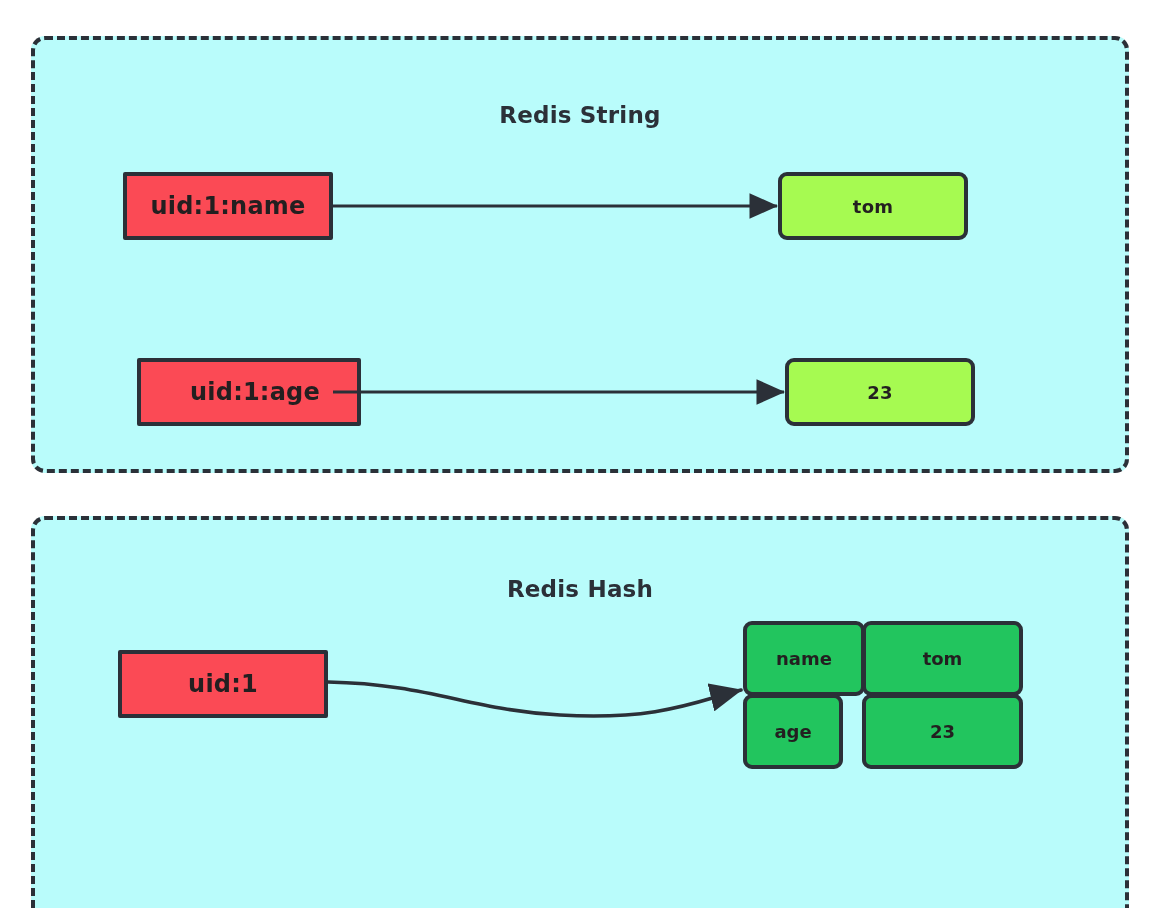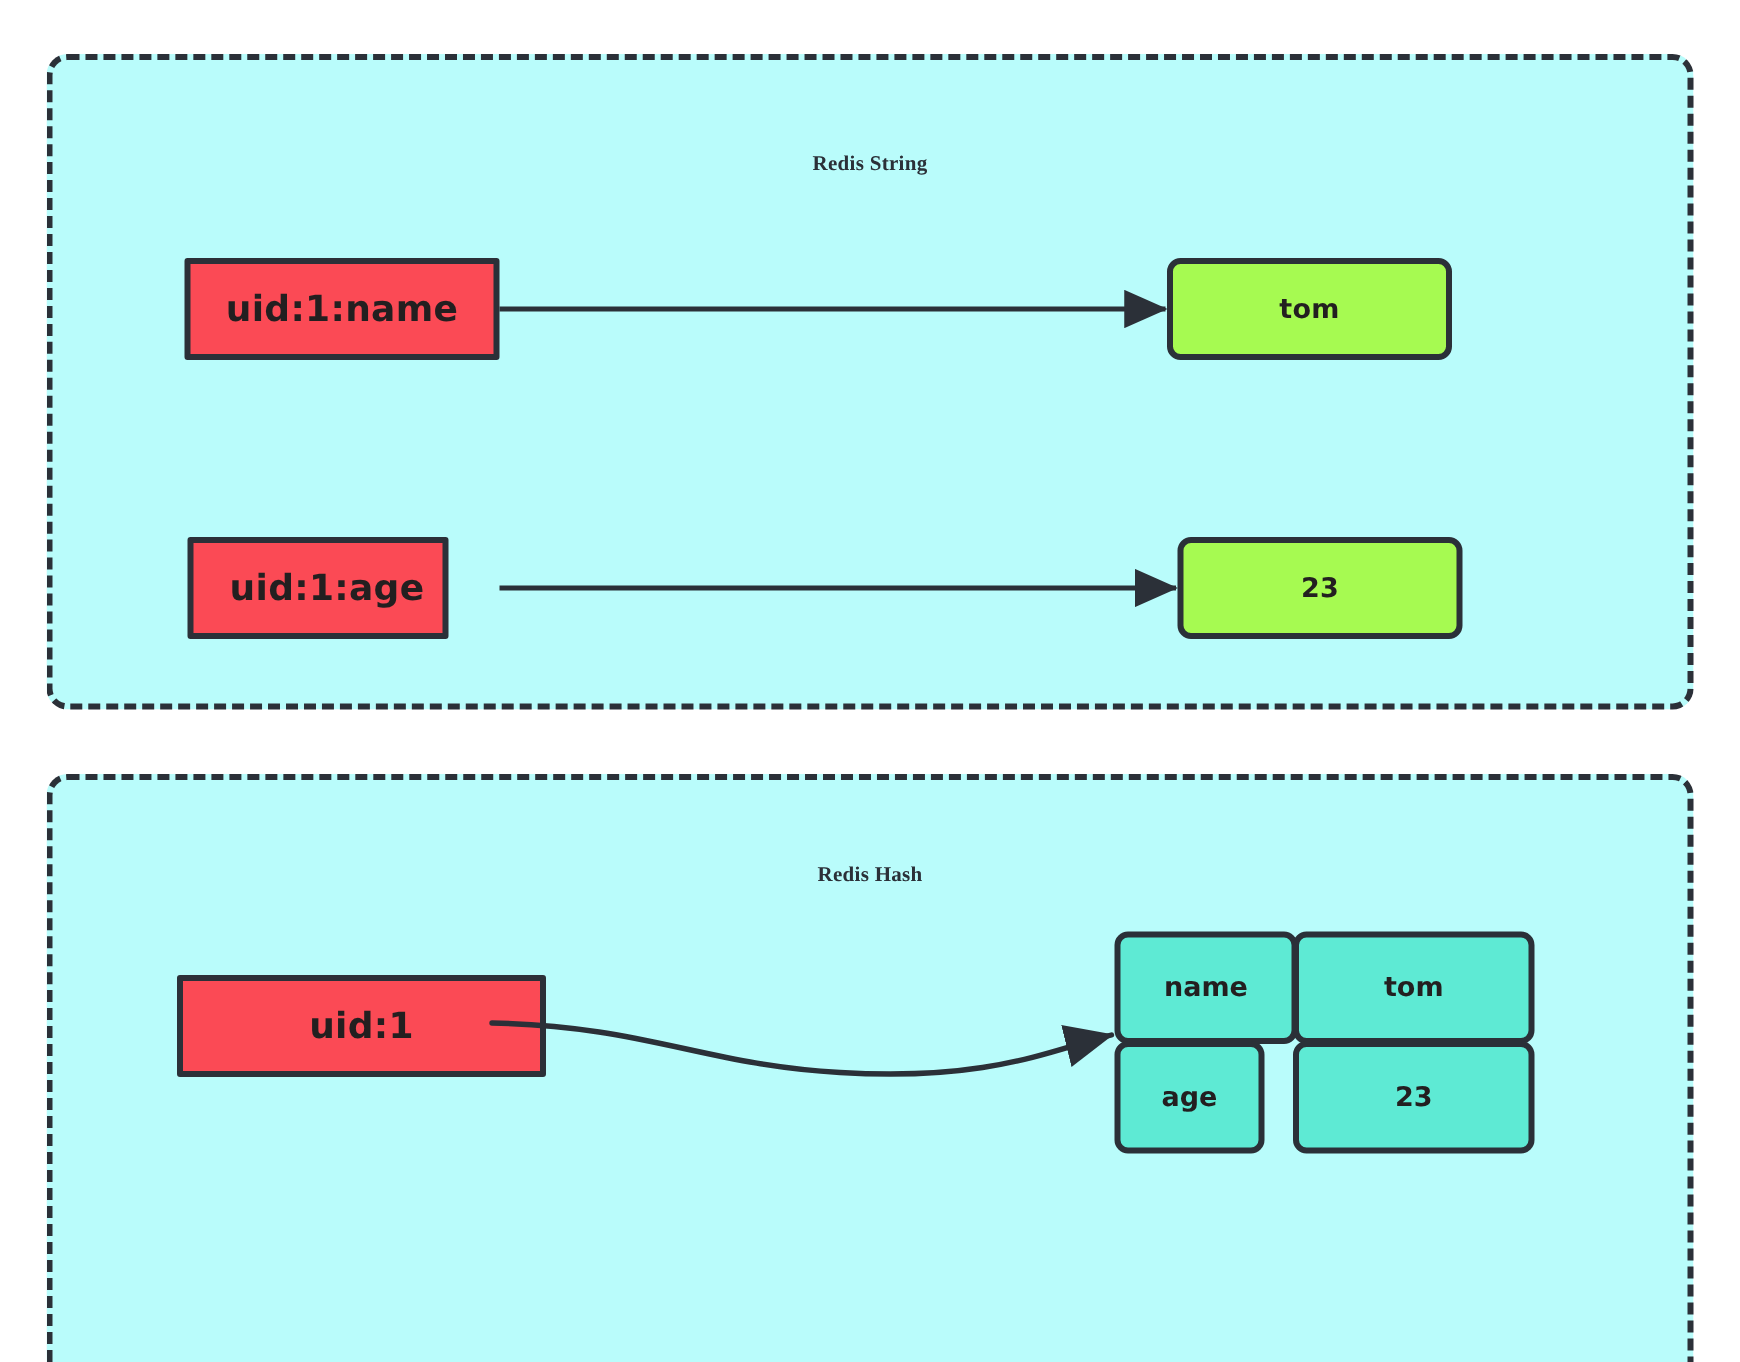--- a/index.html
+++ b/index.html
@@ -42,25 +42,24 @@
     top: 516px;
     width: 1098px;
     height: 450px;
   }
 
   .panel-title {
     position: absolute;
     left: 0;
     width: 100%;
     text-align: center;
-    font-size: 14px;
+    font-size: 23px;
     font-weight: bold;
     color: #2b3038;
     letter-spacing: 0.2px;
-    font-family: Liberation Serif, serif;
   }
   #panel-string .panel-title { top: 62px; }
   #panel-hash   .panel-title { top: 56px; }
 
   
   .key-box {
     position: absolute;
     background: #fb4a55;
     border: 4px solid #2b3038;
     border-radius: 2px;
@@ -86,21 +85,21 @@
     justify-content: center;
     font-size: 18px;
     font-weight: bold;
     color: #231f20;
     letter-spacing: 0.2px;
   }
 
   
   .hash-cell {
     position: absolute;
-    background: #5eead4;
+    background: #22c55e;
     border: 4px solid #2b3038;
     border-radius: 9px;
     box-sizing: border-box;
     display: flex;
     align-items: center;
     justify-content: center;
     font-size: 18px;
     font-weight: bold;
     color: #231f20;
   }
@@ -120,31 +119,31 @@
 <body>
 
 <div id="stage">
 
   <div class="panel" id="panel-string">
     <div class="panel-title">Redis String</div>
   </div>
 
   <div class="key-box" style="left:123px; top:172px; width:210px; height:68px;">uid:1:name</div>
 
-  <div class="key-box" style="left:125px; top:358px; width:174px; height:68px;padding-left:12px;">uid:1:age</div>
+  <div class="key-box" style="left:137px; top:358px; width:224px; height:68px;padding-left:12px;">uid:1:age</div>
 
   <div class="val-box" style="left:778px; top:172px; width:190px; height:68px;">tom</div>
 
   <div class="val-box" style="left:785px; top:358px; width:190px; height:68px;">23</div>
 
   <div class="panel" id="panel-hash">
     <div class="panel-title">Redis Hash</div>
   </div>
 
-  <div class="key-box" style="left:118px; top:650px; width:246px; height:68px;">uid:1</div>
+  <div class="key-box" style="left:118px; top:650px; width:210px; height:68px;">uid:1</div>
 
   <div class="hash-cell" style="left:743px; top:621px; width:122px; height:75px;">name</div>
 
   <div class="hash-cell" style="left:862px; top:621px; width:161px; height:75px;">tom</div>
 
   <div class="hash-cell" style="left:743px; top:694px; width:100px; height:75px;">age</div>
 
   <div class="hash-cell" style="left:862px; top:694px; width:161px; height:75px;">23</div>
 
   <svg class="connector" viewBox="0 0 1160 908">

